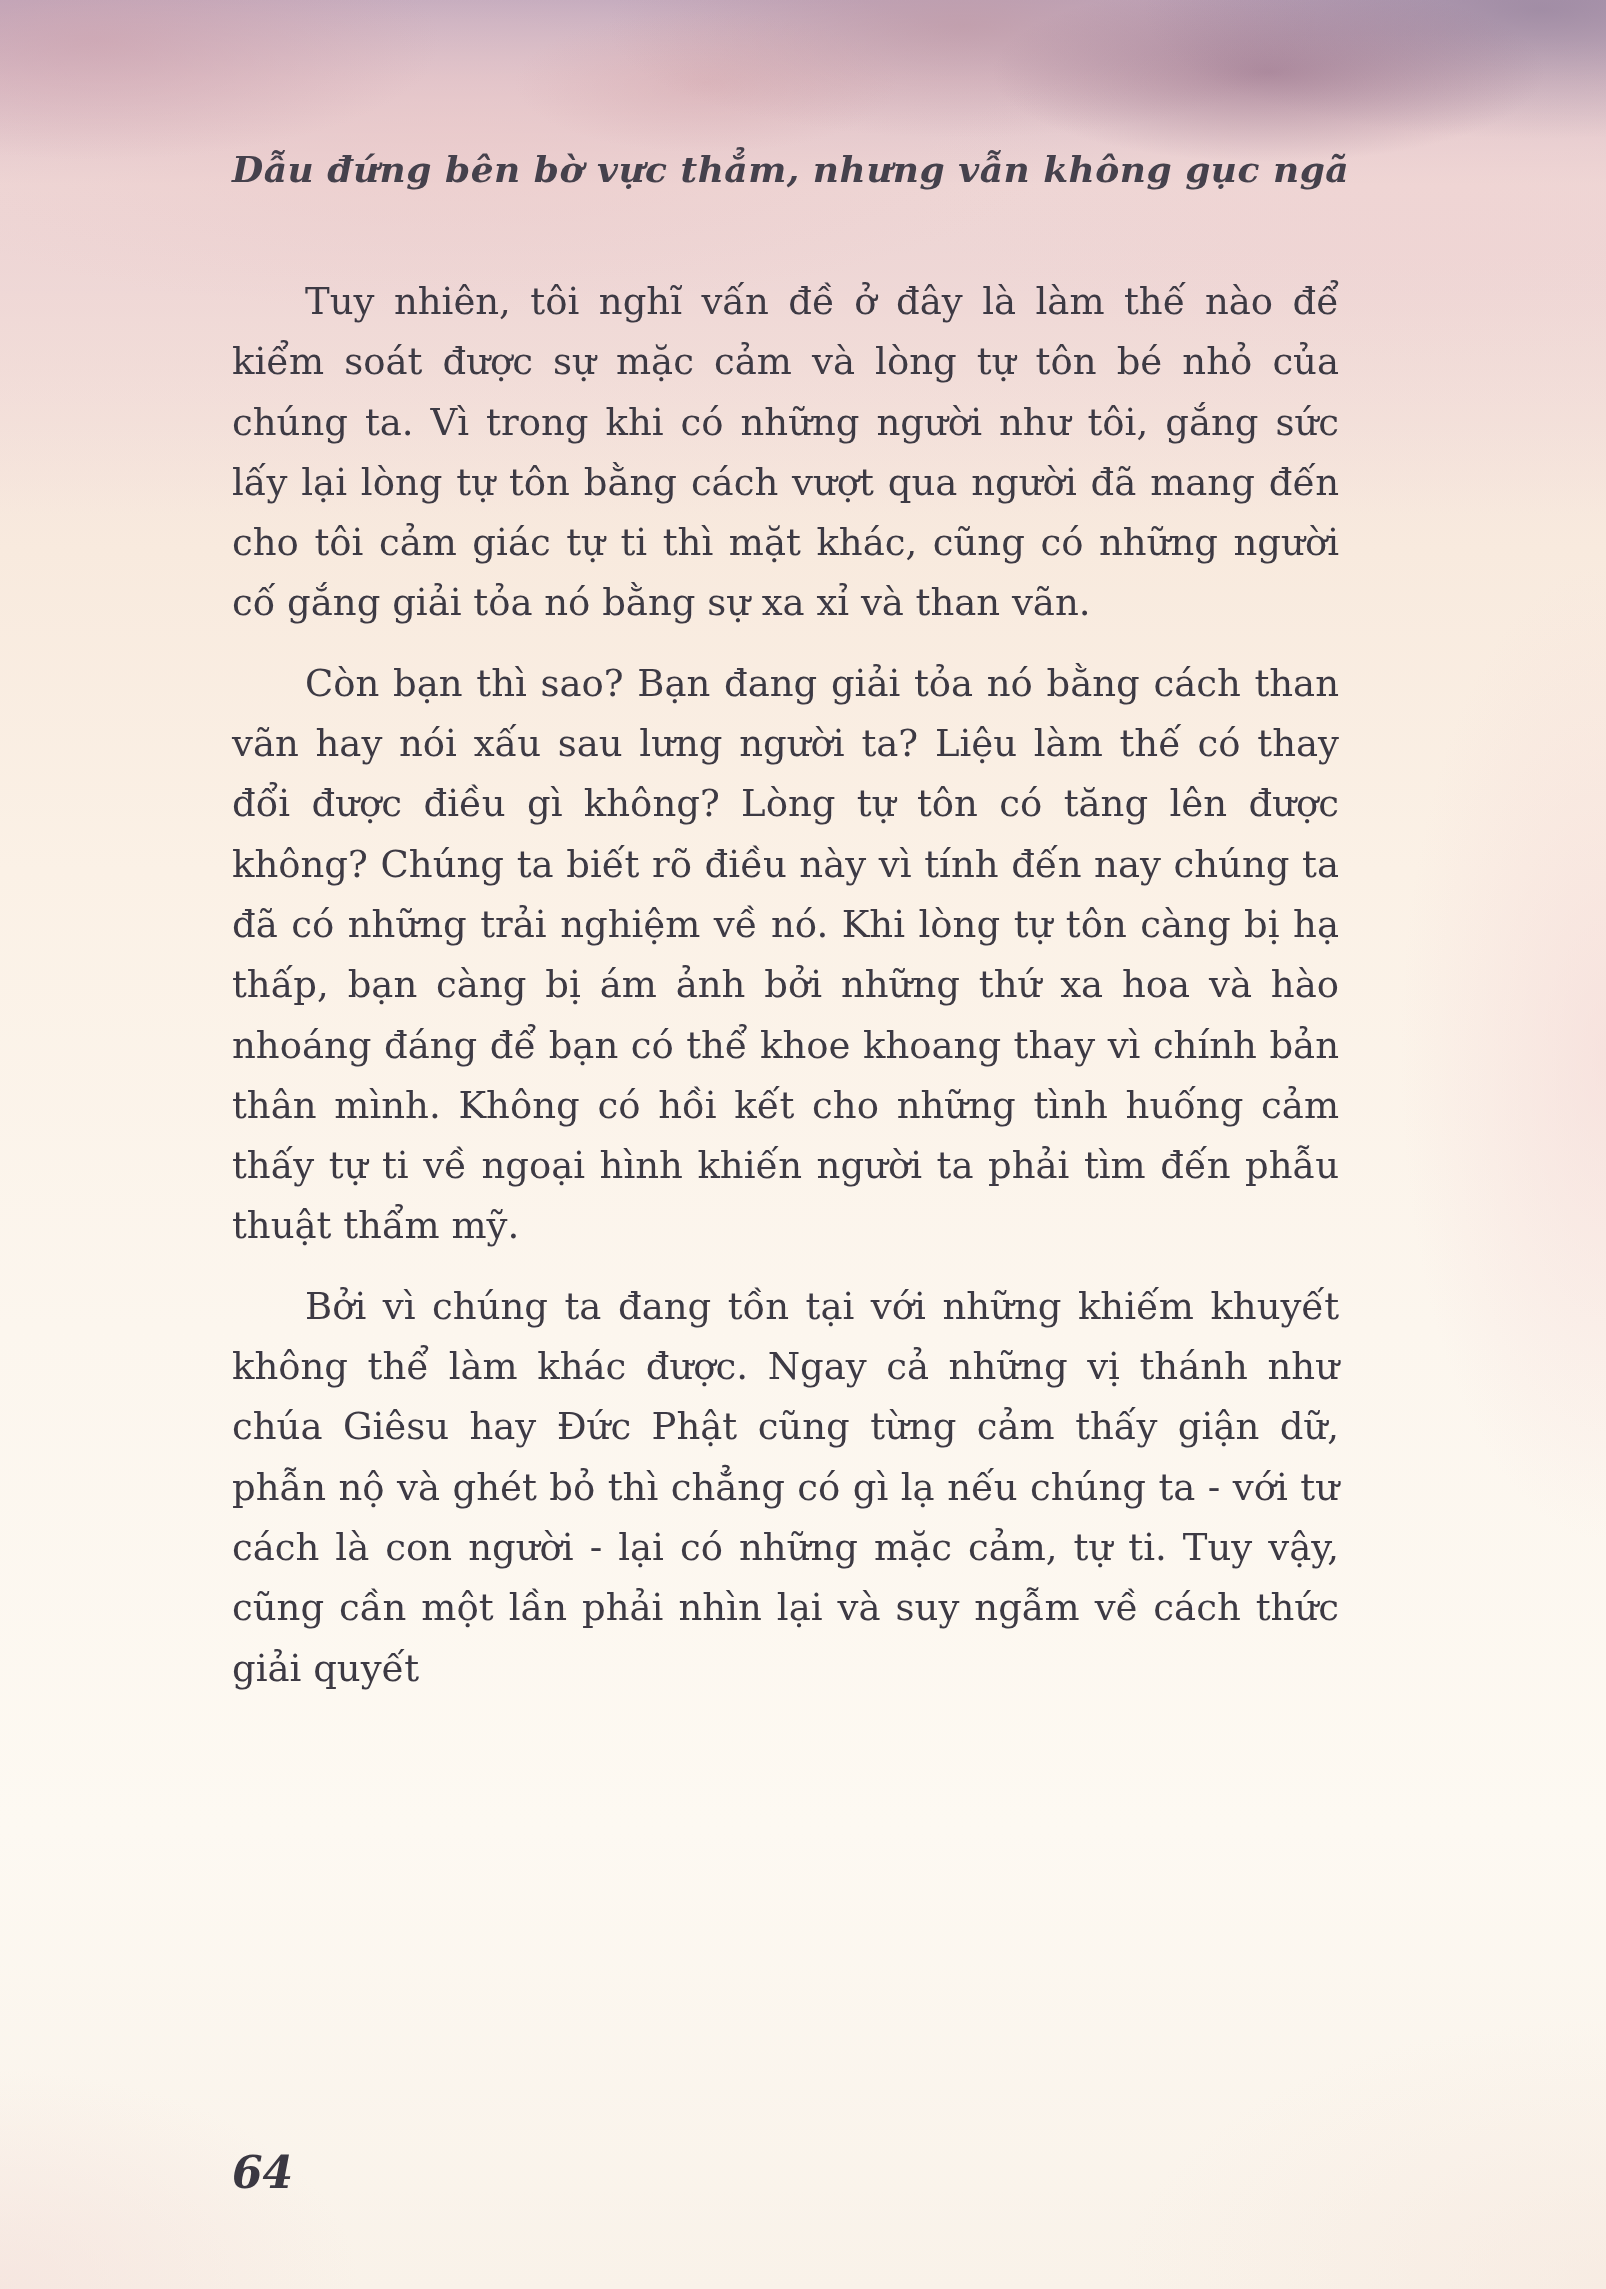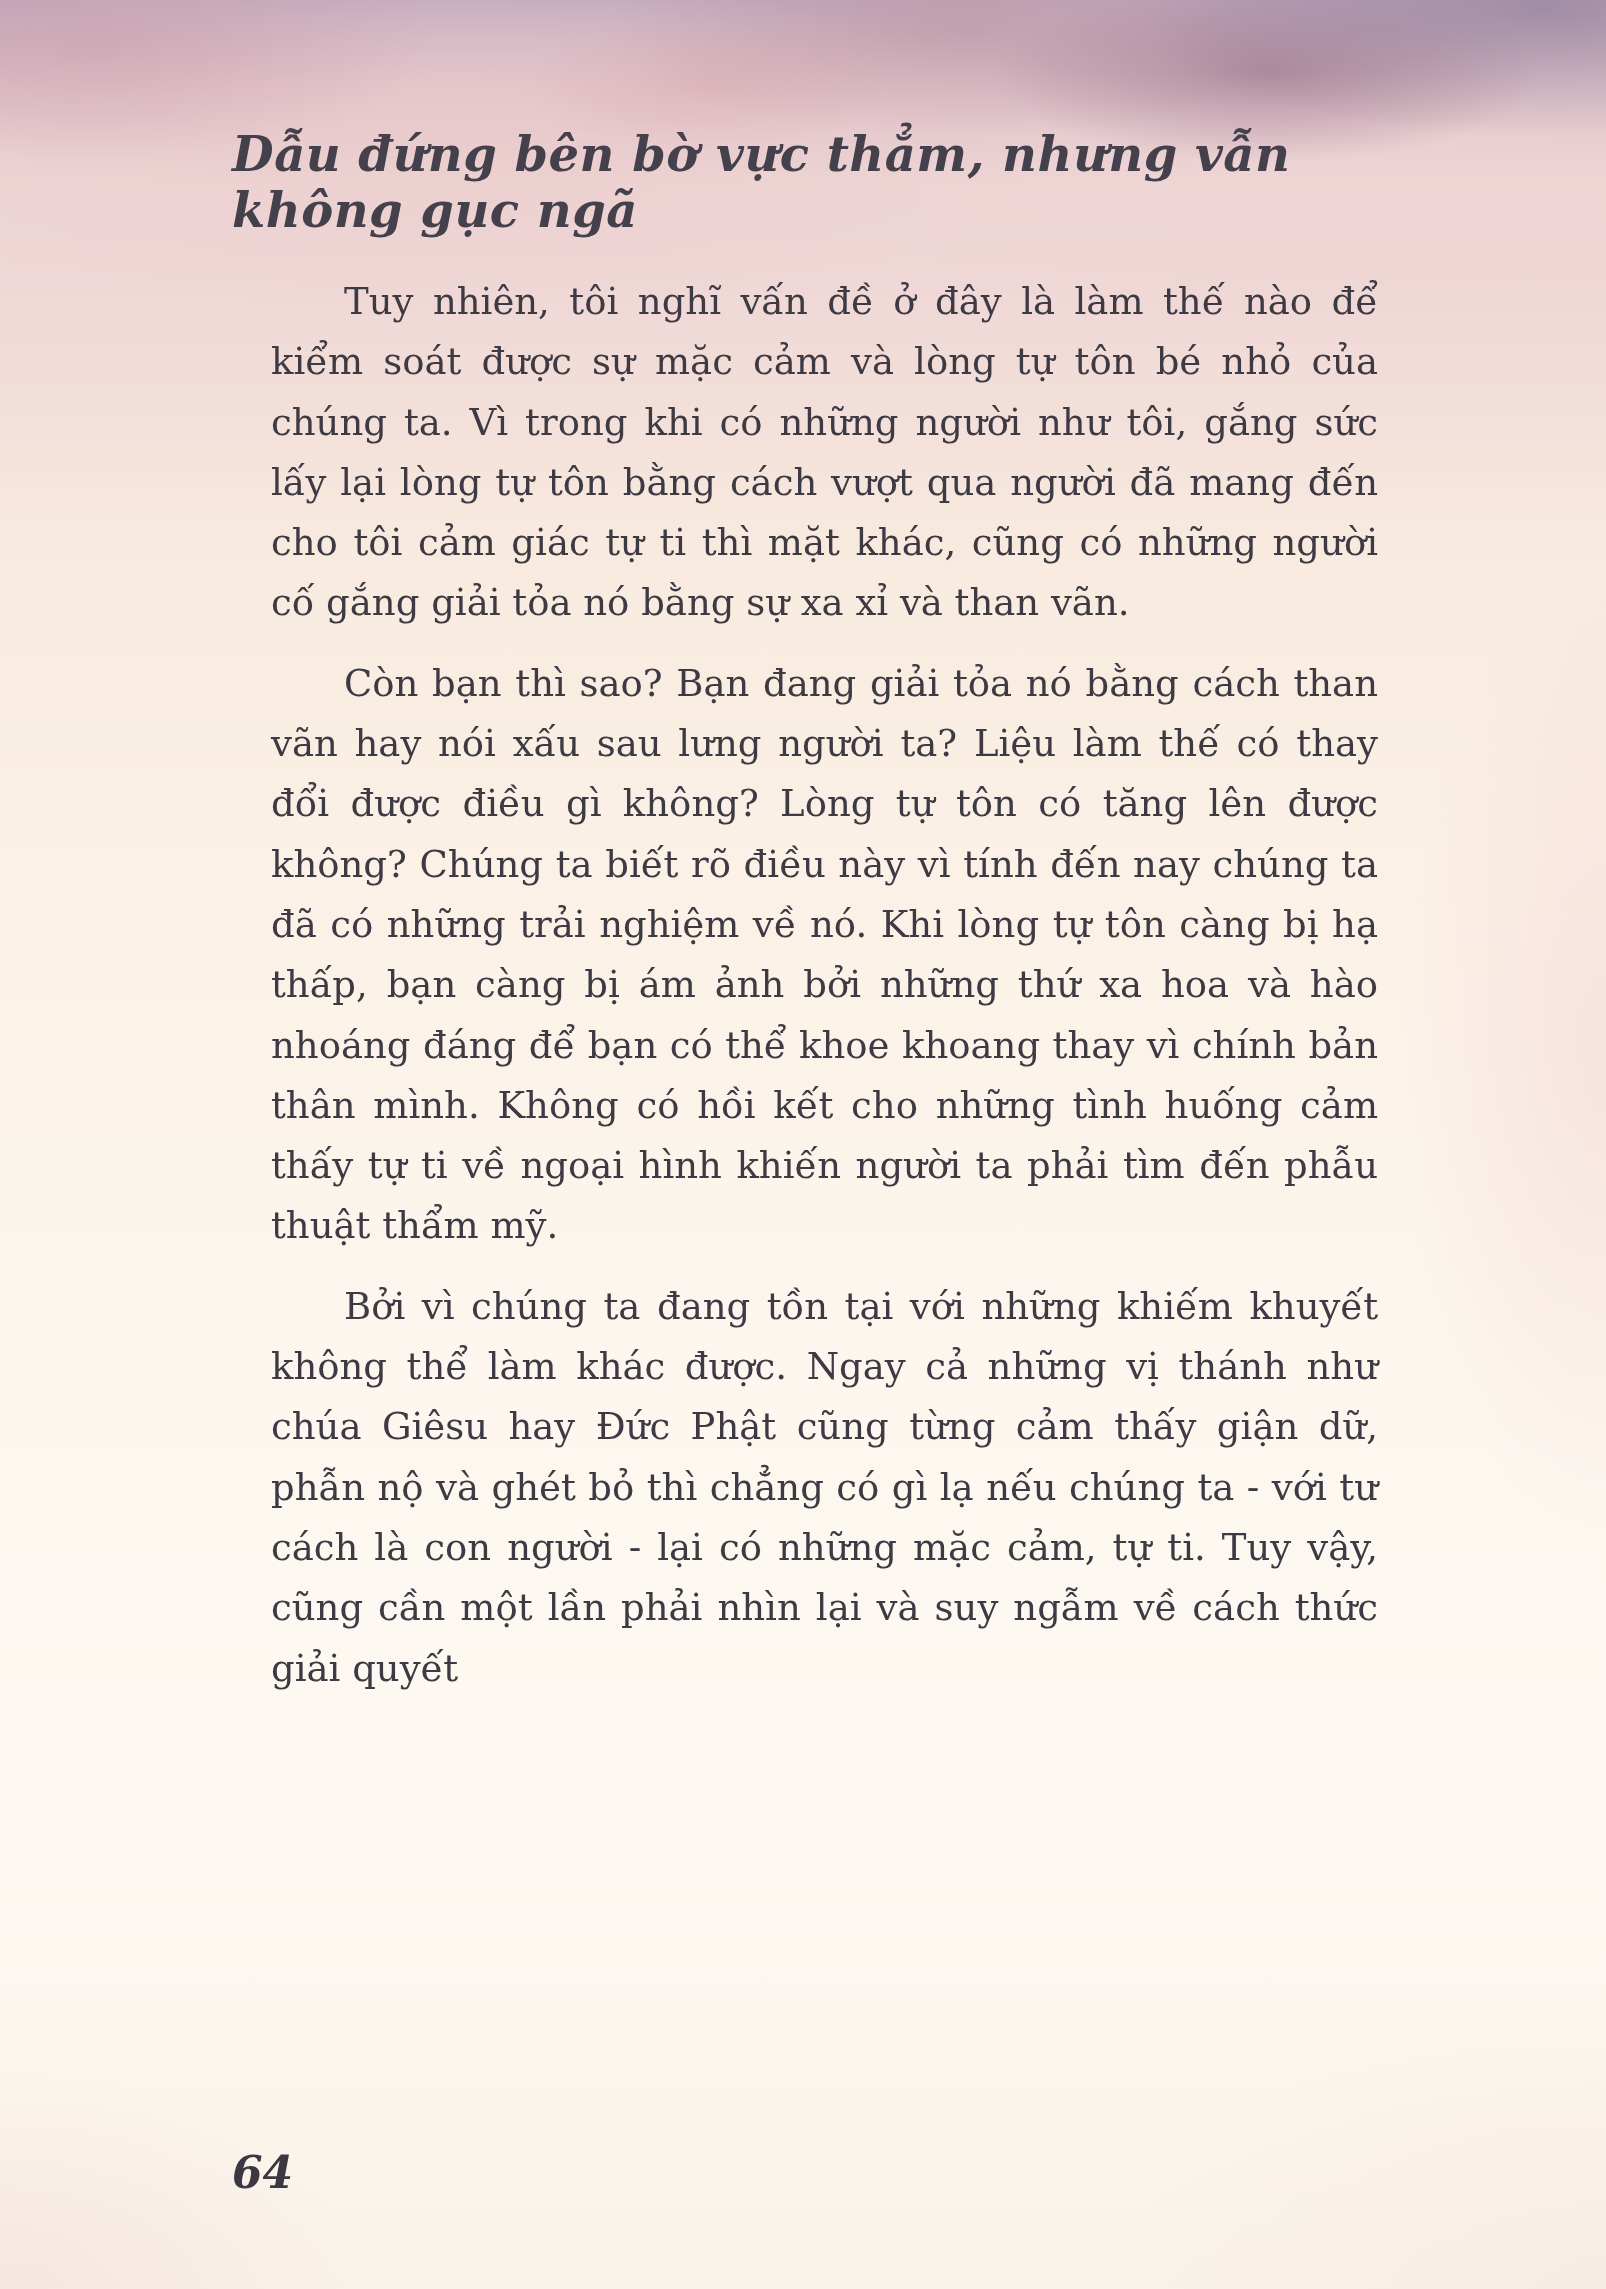--- a/index.html
+++ b/index.html
@@ -42,36 +42,35 @@
       radial-gradient(ellipse 569px 184px at 96% 2%,  rgba(128,112,140,0.50), rgba(128,112,140,0) 70%),
       radial-gradient(ellipse 496px 156px at 60% 5%,  rgba(188,147,158,0.55), rgba(188,147,158,0) 72%),
       radial-gradient(ellipse 275px 101px at 44% 16%, rgba(214,170,176,0.50), rgba(214,170,176,0) 70%),
       radial-gradient(ellipse 478px 165px at 6% 8%,   rgba(203,160,172,0.60), rgba(203,160,172,0) 72%),
       radial-gradient(ellipse 826px 239px at 28% 26%, rgba(236,203,203,0.65), rgba(236,203,203,0) 75%),
       radial-gradient(ellipse 698px 220px at 88% 38%, rgba(240,212,211,0.55), rgba(240,212,211,0) 75%),
       linear-gradient(180deg, #c0a8bd 0%, #dcc0c9 16%, #eed6d5 36%, rgba(248,236,228,0) 100%);
   }
   .running-header {
     position: absolute;
-    top: 126px;
+    top: 148px;
     left: 232px;
     width: 1139px;
     font-family: "DejaVu Serif", serif;
     font-style: italic;
     font-weight: 600;
-    font-size: 48px;
+    font-size: 36px;
     letter-spacing: 0.5px;
     color: #45414c;
   }
   .content {
     position: absolute;
     top: 272px;
     left: 232px;
     width: 1107px;
-    margin-left: 39px;
   }
   .content p {
     margin: 0 0 20px 0;
     font-family: "DejaVu Serif", serif;
     font-size: 37px;
     line-height: 1.63;
     text-align: justify;
     text-indent: 73px;
     color: #3d3a44;
   }

